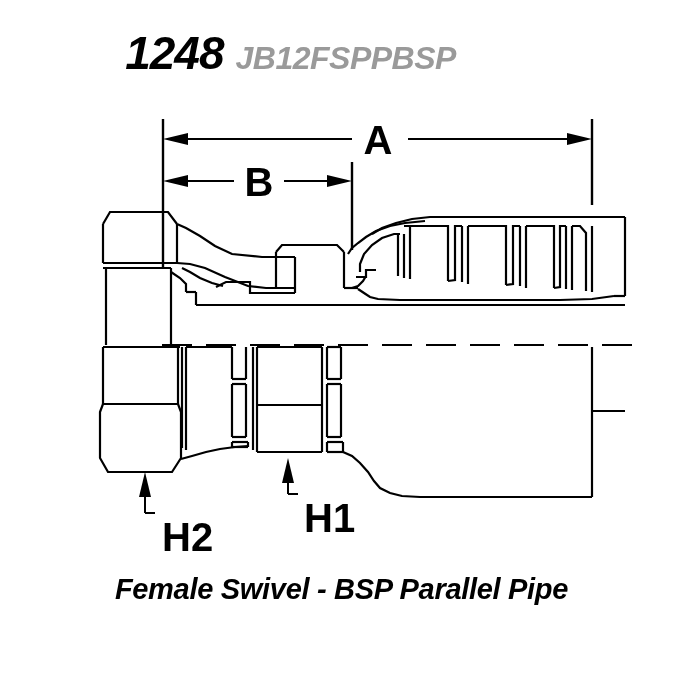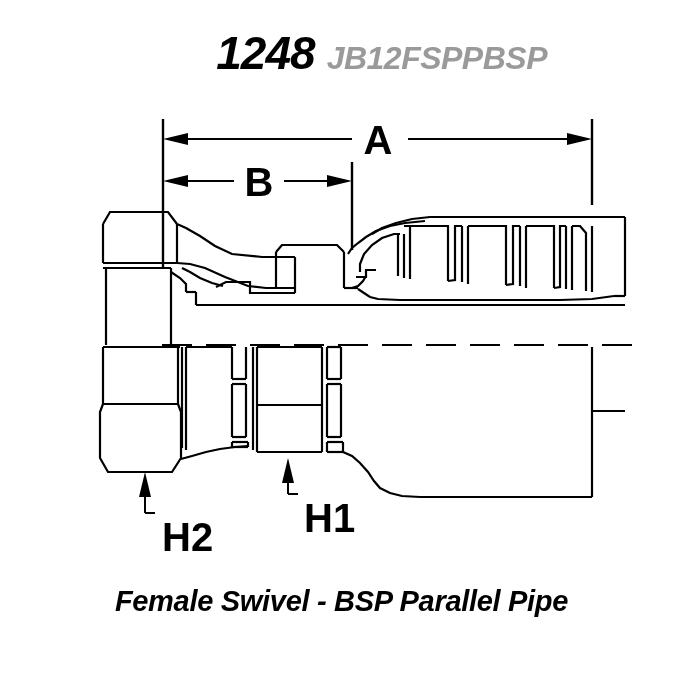--- a/index.html
+++ b/index.html
@@ -18,21 +18,21 @@
     position: relative;
     width: 683px;
     height: 685px;
     background: #ffffff;
   }
   .header {
     position: absolute;
     left: 0;
     top: 26px;
     width: 547px;
-    text-align: right;
+    text-align: center;
     white-space: nowrap;
     padding-left: 34px;
     box-sizing: border-box;
   }
   .part-number {
     font-family: "Liberation Sans", sans-serif;
     font-size: 46px;
     font-weight: bold;
     font-style: italic;
     color: #000000;
@@ -43,21 +43,21 @@
     font-size: 32px;
     font-weight: bold;
     font-style: italic;
     color: #9a9a9a;
     letter-spacing: -0.5px;
     margin-left: 12px;
   }
   .caption {
     position: absolute;
     left: 0;
-    top: 584px;
+    top: 572px;
     width: 683px;
     text-align: center;
   }
   .caption-line {
     font-family: "Liberation Sans", sans-serif;
     font-size: 29px;
     font-weight: bold;
     font-style: italic;
     color: #000000;
     line-height: 34px;

